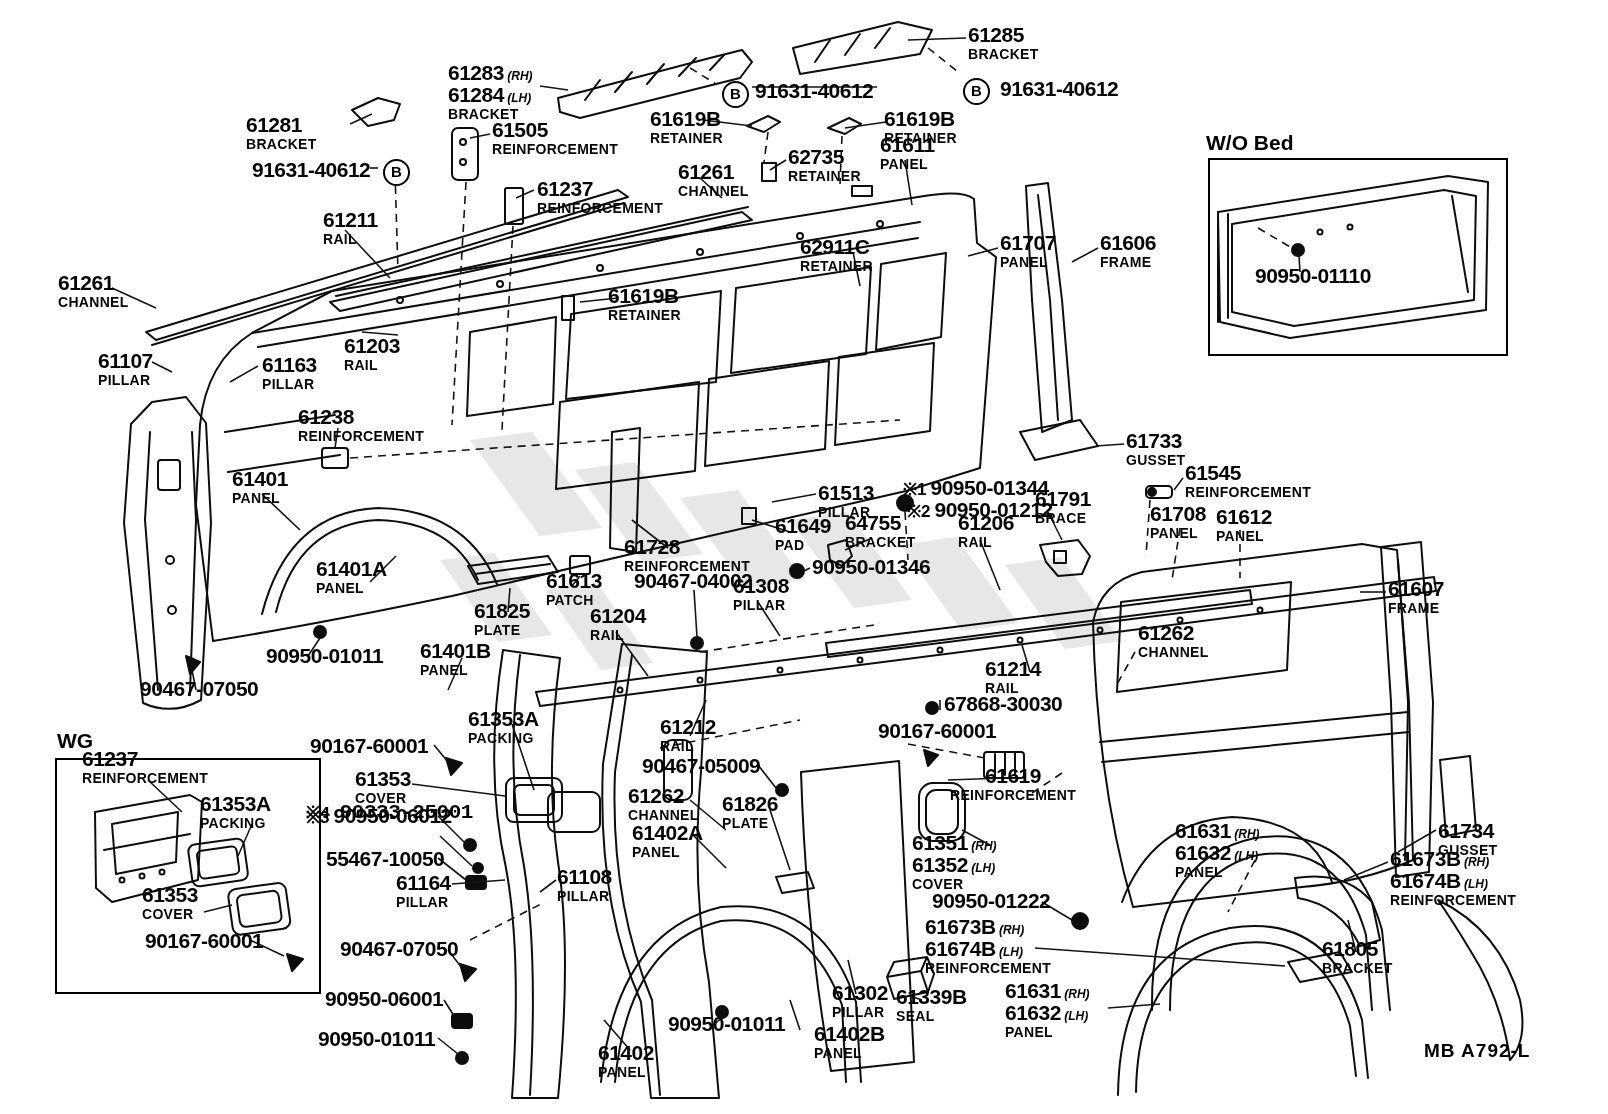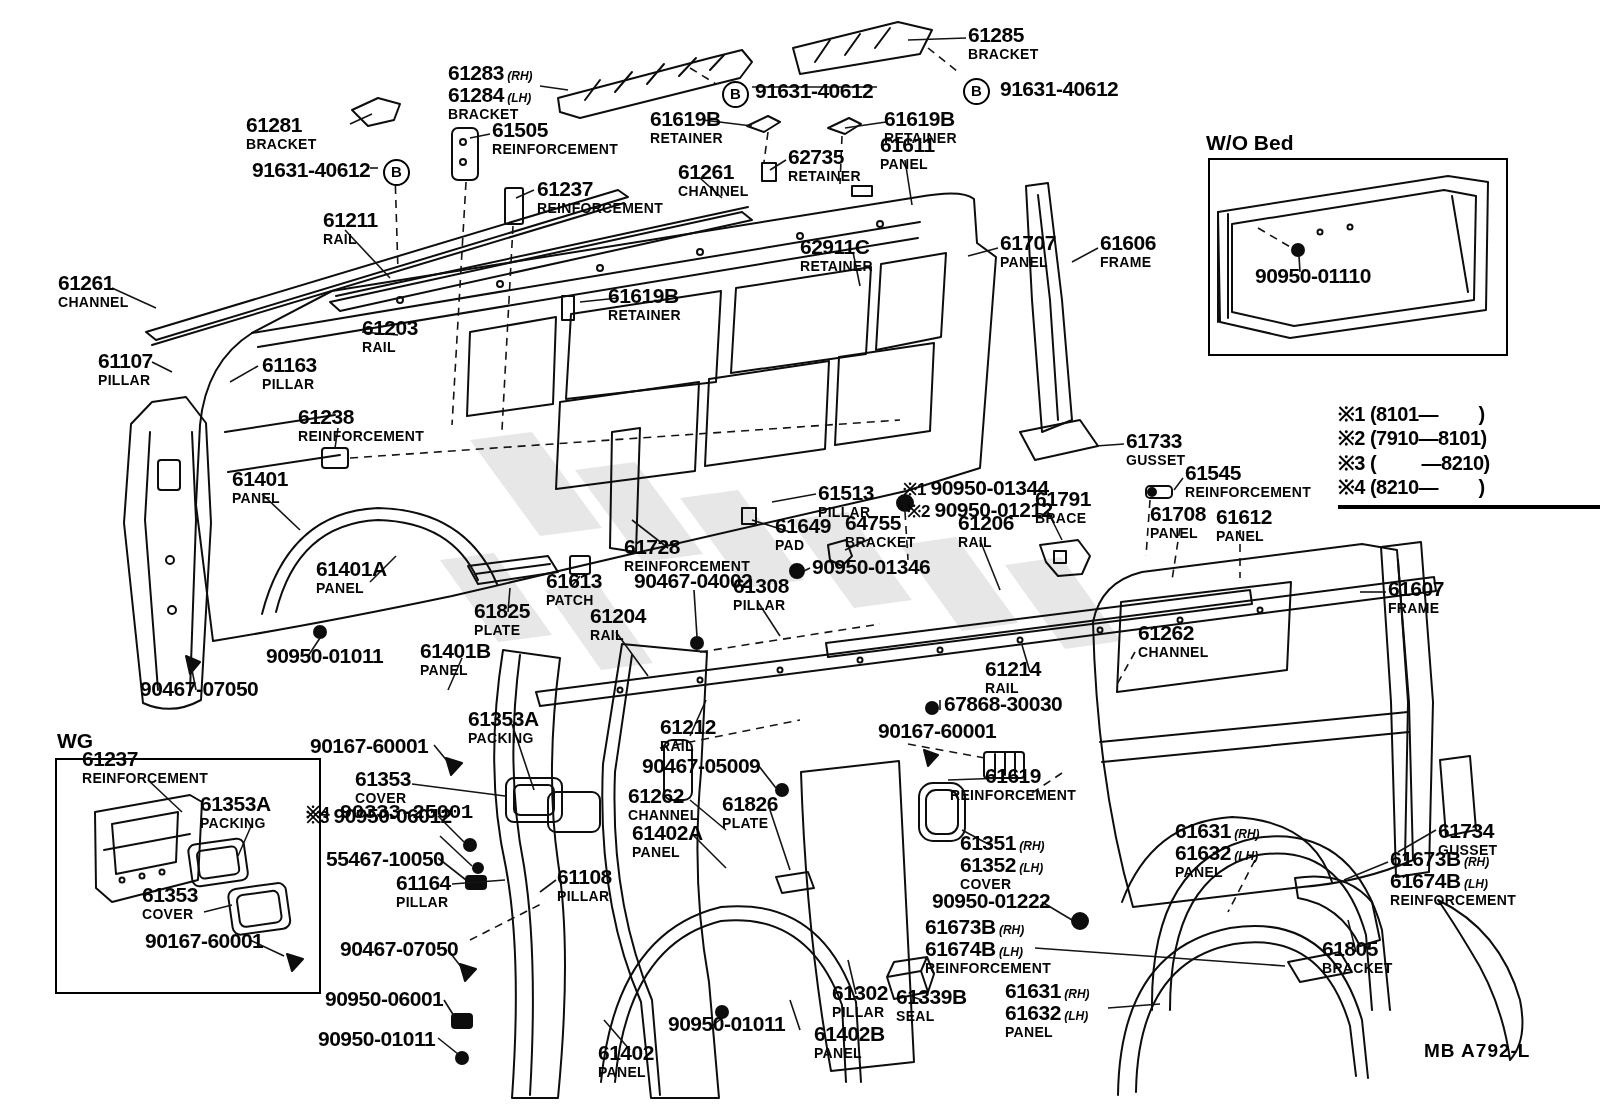--- a/index.html
+++ b/index.html
@@ -320,28 +320,20 @@
       <line x1="1258" y1="228" x2="1292" y2="248"></line>
       <line x1="660" y1="748" x2="800" y2="720"></line>
     </g>
   </svg>
 
   <div id="wo-bed-box"></div>
   <div id="wg-box"></div>
   <div id="wo-bed-title" class="inset-title">W/O Bed</div>
   <div id="wg-title" class="inset-title">WG</div>
 
-  <div id="notes">
-
-    <div class="note-line">※1 (8101—        )</div>
-      <div class="note-line">※2 (7910—8101)</div>
-      <div class="note-line">※3 (         —8210)</div>
-      <div class="note-line">※4 (8210—        )</div>
-      <div id="notes-underline"></div>
-  </div>
 
   <div id="footer-code">MB A792-L</div>
 
   <div id="labels-layer">
       <div class="plabel" style="left: 968px; top: 24px;">
         <div class="pline"><span class="seg-num">61285</span></div>
         <div class="pline"><span class="seg-name">BRACKET</span></div>
       </div>
       <div class="plabel" style="left: 448px; top: 62px;">
         <div class="pline"><span class="seg-num">61283</span><span class="seg-sub"> (RH)</span></div>
@@ -406,21 +398,21 @@
         <div class="pline"><span class="seg-name">FRAME</span></div>
       </div>
       <div class="plabel" style="left: 58px; top: 272px;">
         <div class="pline"><span class="seg-num">61261</span></div>
         <div class="pline"><span class="seg-name">CHANNEL</span></div>
       </div>
       <div class="plabel" style="left: 608px; top: 285px;">
         <div class="pline"><span class="seg-num">61619B</span></div>
         <div class="pline"><span class="seg-name">RETAINER</span></div>
       </div>
-      <div class="plabel" style="left: 344px; top: 317px; margin-left: 18px;">
+      <div class="plabel" style="left: 344px; top: 335px;">
         <div class="pline"><span class="seg-num">61203</span></div>
         <div class="pline"><span class="seg-name">RAIL</span></div>
       </div>
       <div class="plabel" style="left: 98px; top: 350px;">
         <div class="pline"><span class="seg-num">61107</span></div>
         <div class="pline"><span class="seg-name">PILLAR</span></div>
       </div>
       <div class="plabel" style="left: 262px; top: 354px;">
         <div class="pline"><span class="seg-num">61163</span></div>
         <div class="pline"><span class="seg-name">PILLAR</span></div>
@@ -577,21 +569,21 @@
         <div class="pline"><span class="seg-name">PILLAR</span></div>
       </div>
       <div class="plabel" style="left: 722px; top: 793px;">
         <div class="pline"><span class="seg-num">61826</span></div>
         <div class="pline"><span class="seg-name">PLATE</span></div>
       </div>
       <div class="plabel" style="left: 950px; top: 765px; text-align: center;">
         <div class="pline"><span class="seg-num">61619</span></div>
         <div class="pline"><span class="seg-name">REINFORCEMENT</span></div>
       </div>
-      <div class="plabel" style="left: 912px; top: 832px; margin-left: 48px;">
+      <div class="plabel" style="left: 912px; top: 832px;">
         <div class="pline"><span class="seg-num">61351</span><span class="seg-sub"> (RH)</span></div>
         <div class="pline"><span class="seg-num">61352</span><span class="seg-sub"> (LH)</span></div>
         <div class="pline"><span class="seg-name">COVER</span></div>
       </div>
       <div class="plabel" style="left: 932px; top: 890px;">
         <div class="pline"><span class="seg-num">90950-01222</span></div>
       </div>
       <div class="plabel" style="left: 925px; top: 916px;">
         <div class="pline"><span class="seg-num">61673B</span><span class="seg-sub"> (RH)</span></div>
         <div class="pline"><span class="seg-num">61674B</span><span class="seg-sub"> (LH)</span></div>

